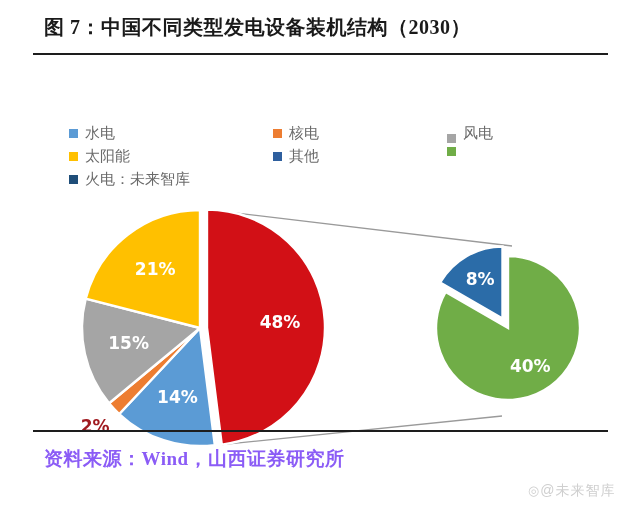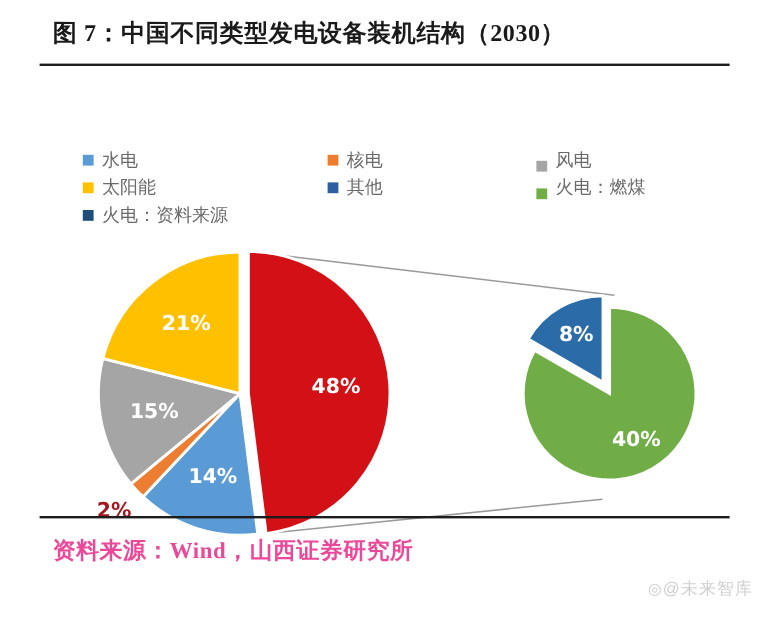--- a/index.html
+++ b/index.html
@@ -55,36 +55,35 @@
   }
 
   
   .fig-source {
     position: absolute;
     left: 44px;
     top: 446px;
     font-family: "Liberation Serif", serif;
     font-size: 19px;
     font-weight: 700;
-    color: #ec4899;
+    color: #8b5cf6;
     letter-spacing: 0.5px;
     white-space: nowrap;
   }
 
   
   .watermark {
     position: absolute;
     left: 528px;
     top: 482px;
     font-size: 14px;
     color: #cfcfcf;
     letter-spacing: 1px;
     white-space: nowrap;
     user-select: none;
-    margin-left: 12px;
   }
   .watermark .wm-glyph { font-size: 13px; }
 
   
   .plot-area {
     position: absolute;
     left: 33px;
     top: 56px;
     width: 575px;
     height: 372px;
@@ -184,28 +183,27 @@
         <div class="legend-item col0">
           <span class="legend-swatch" style="background: rgb(255, 192, 0);"></span>
           <span class="legend-label">太阳能</span>
         </div>
         <div class="legend-item col1">
           <span class="legend-swatch" style="background: rgb(46, 95, 158);"></span>
           <span class="legend-label">其他</span>
         </div>
         <div class="legend-item col2">
           <span class="legend-swatch" style="background: rgb(112, 173, 71);"></span>
-          <span class="legend-label">火电：燃煤</span>
         </div>
       </div>
 
       <div class="legend-row">
         <div class="legend-item col0">
           <span class="legend-swatch" style="background: rgb(31, 78, 121);"></span>
-          <span class="legend-label">火电：资料来源</span>
+          <span class="legend-label">火电：未来智库</span>
         </div>
       </div>
     </div>
 
     <svg class="pie-svg" viewBox="0 0 575 372">
       <g id="connectors">
           <path d="M 174.0 113.6 L 479.0 150.0" class="connector"></path>
           <path d="M 188.8 348.6 L 469.0 320.0" class="connector"></path>
         </g>
       <g id="main-pie-group">

